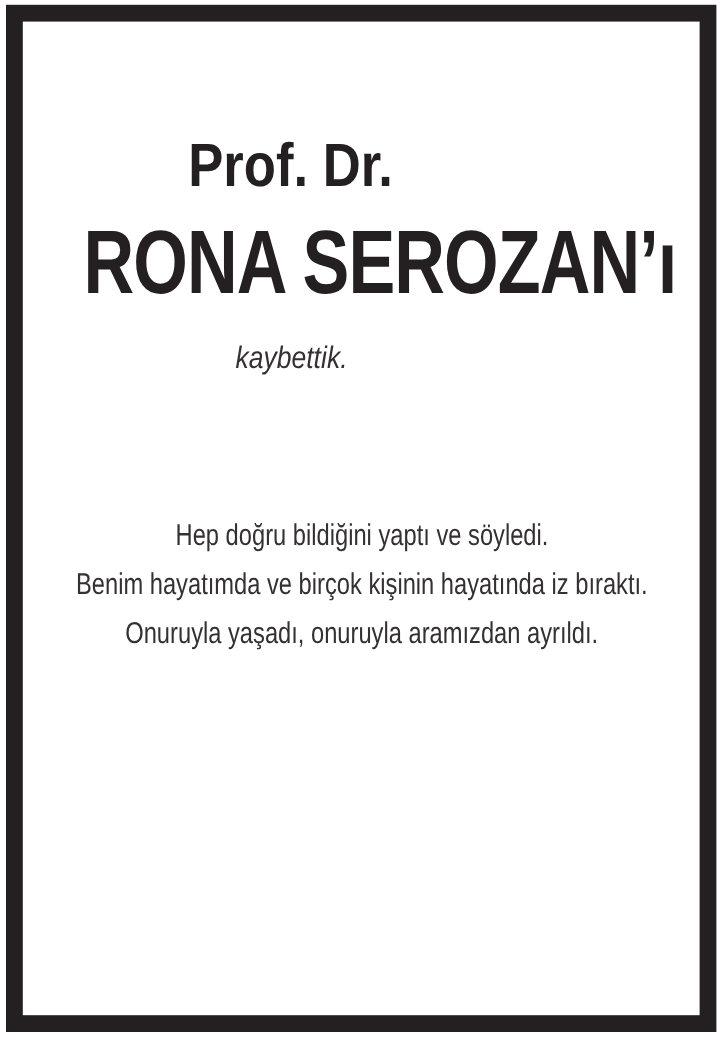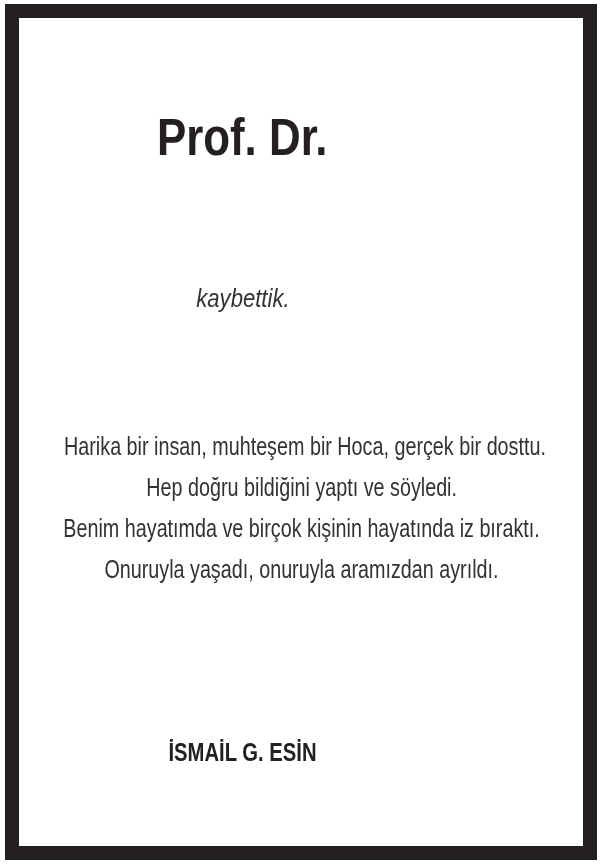--- a/index.html
+++ b/index.html
@@ -88,37 +88,34 @@
 <body>
 
 <div class="page">
 
   <div class="frame"></div>
 
   <div class="line title-prefix">
     <span class="squeeze">Prof. Dr.</span>
   </div>
 
+  <div class="line deceased-name">
+    <span class="squeeze">RONA SEROZAN’ı</span>
+  </div>
 
   <div class="line subtitle">
     <span class="squeeze">kaybettik.</span>
   </div>
 
   <div class="tribute">
-    <div class="bline">
-      <span class="squeeze">Harika bir insan, muhteşem bir Hoca, gerçek bir dosttu.</span>
-    </div>
     <div class="bline">
       <span class="squeeze">Hep doğru bildiğini yaptı ve söyledi.</span>
     </div>
     <div class="bline">
       <span class="squeeze">Benim hayatımda ve birçok kişinin hayatında iz bıraktı.</span>
     </div>
     <div class="bline">
       <span class="squeeze">Onuruyla yaşadı, onuruyla aramızdan ayrıldı.</span>
     </div>
   </div>
 
-  <div class="line signature">
-    <span class="squeeze">İSMAİL G. ESİN</span>
-  </div>
 
 </div>
 
 </body></html>

